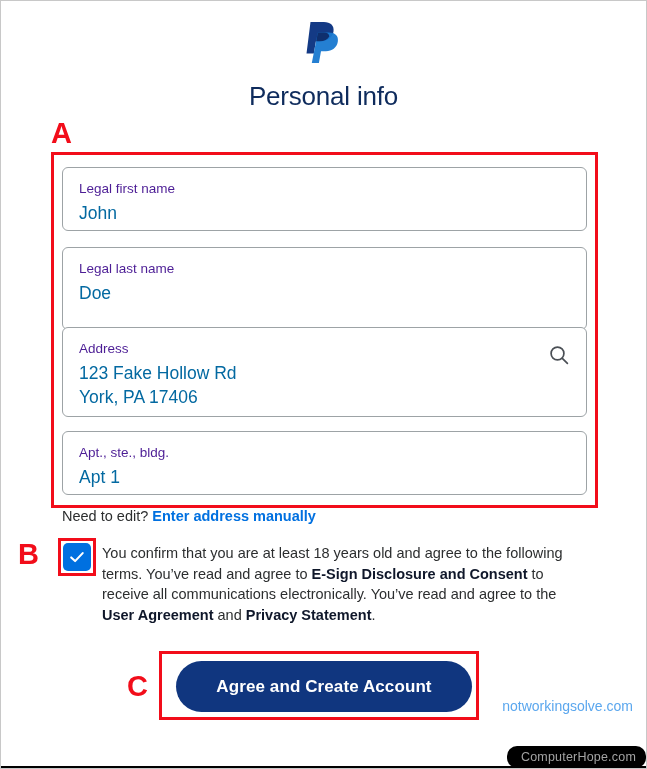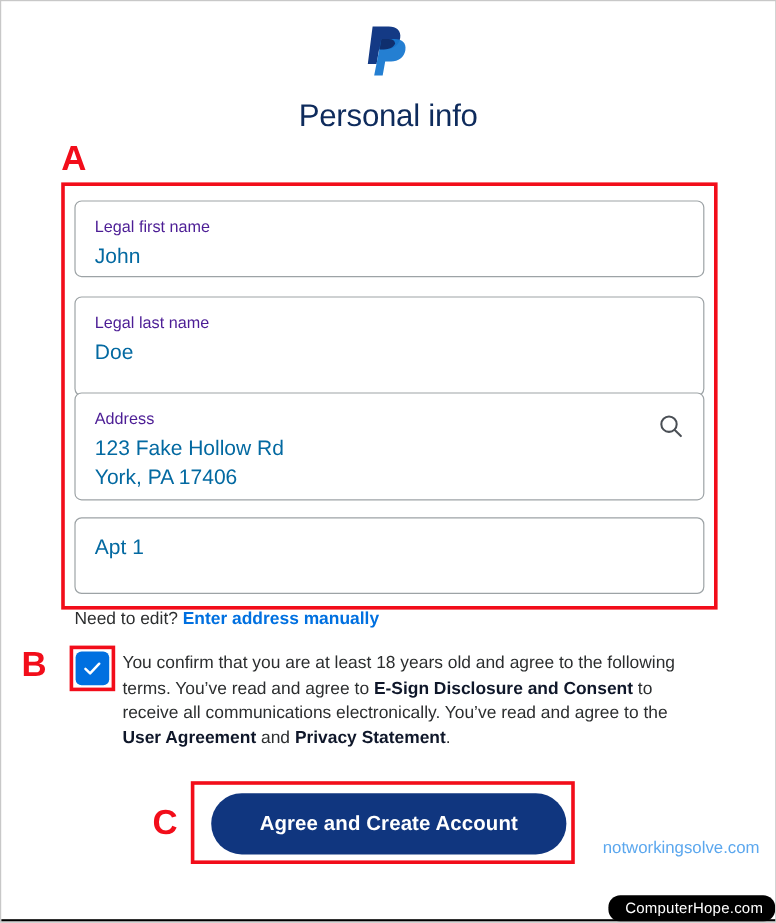--- a/index.html
+++ b/index.html
@@ -185,21 +185,21 @@
     color: #5ba7ee;
   }
 
   
   .footer-bar {
     position: absolute;
     right: 0;
     bottom: 0;
     height: 22px;
     background: #000000;
-    color: #ffffff;
+    color: #a3a3a3;
     font-size: 12.5px;
     line-height: 22px;
     padding: 0 10px 0 14px;
     letter-spacing: 0.2px;
     border-radius: 10px;
   }
   .footer-strip {
     position: absolute;
     left: 0;
     bottom: 0;
@@ -247,20 +247,21 @@
     <div class="field-value">York, PA 17406</div>
     <button class="search-icon-btn">
       <svg width="22" height="22" viewBox="0 0 22 22">
         <circle cx="9.5" cy="9.5" r="6.4" fill="none" stroke="#4a4f55" stroke-width="1.7"></circle>
         <line x1="14.3" y1="14.3" x2="19.4" y2="19.4" stroke="#4a4f55" stroke-width="1.7" stroke-linecap="round"></line>
       </svg>
     </button>
   </div>
 
   <div class="field" id="field-apt">
+    <div class="field-label">Apt., ste., bldg.</div>
     <div class="field-value">Apt 1</div>
   </div>
 
   <div class="need-edit"><span>Need to edit? </span><a class="lnk" href="#">Enter address manually</a></div>
 
   <div class="checkbox-box">
     <svg width="18" height="18" viewBox="0 0 18 18">
       <polyline points="3.2,9.4 7.1,13.1 14.7,5.1" fill="none" stroke="#ffffff" stroke-width="2.1" stroke-linecap="round" stroke-linejoin="round"></polyline>
     </svg>
   </div>

